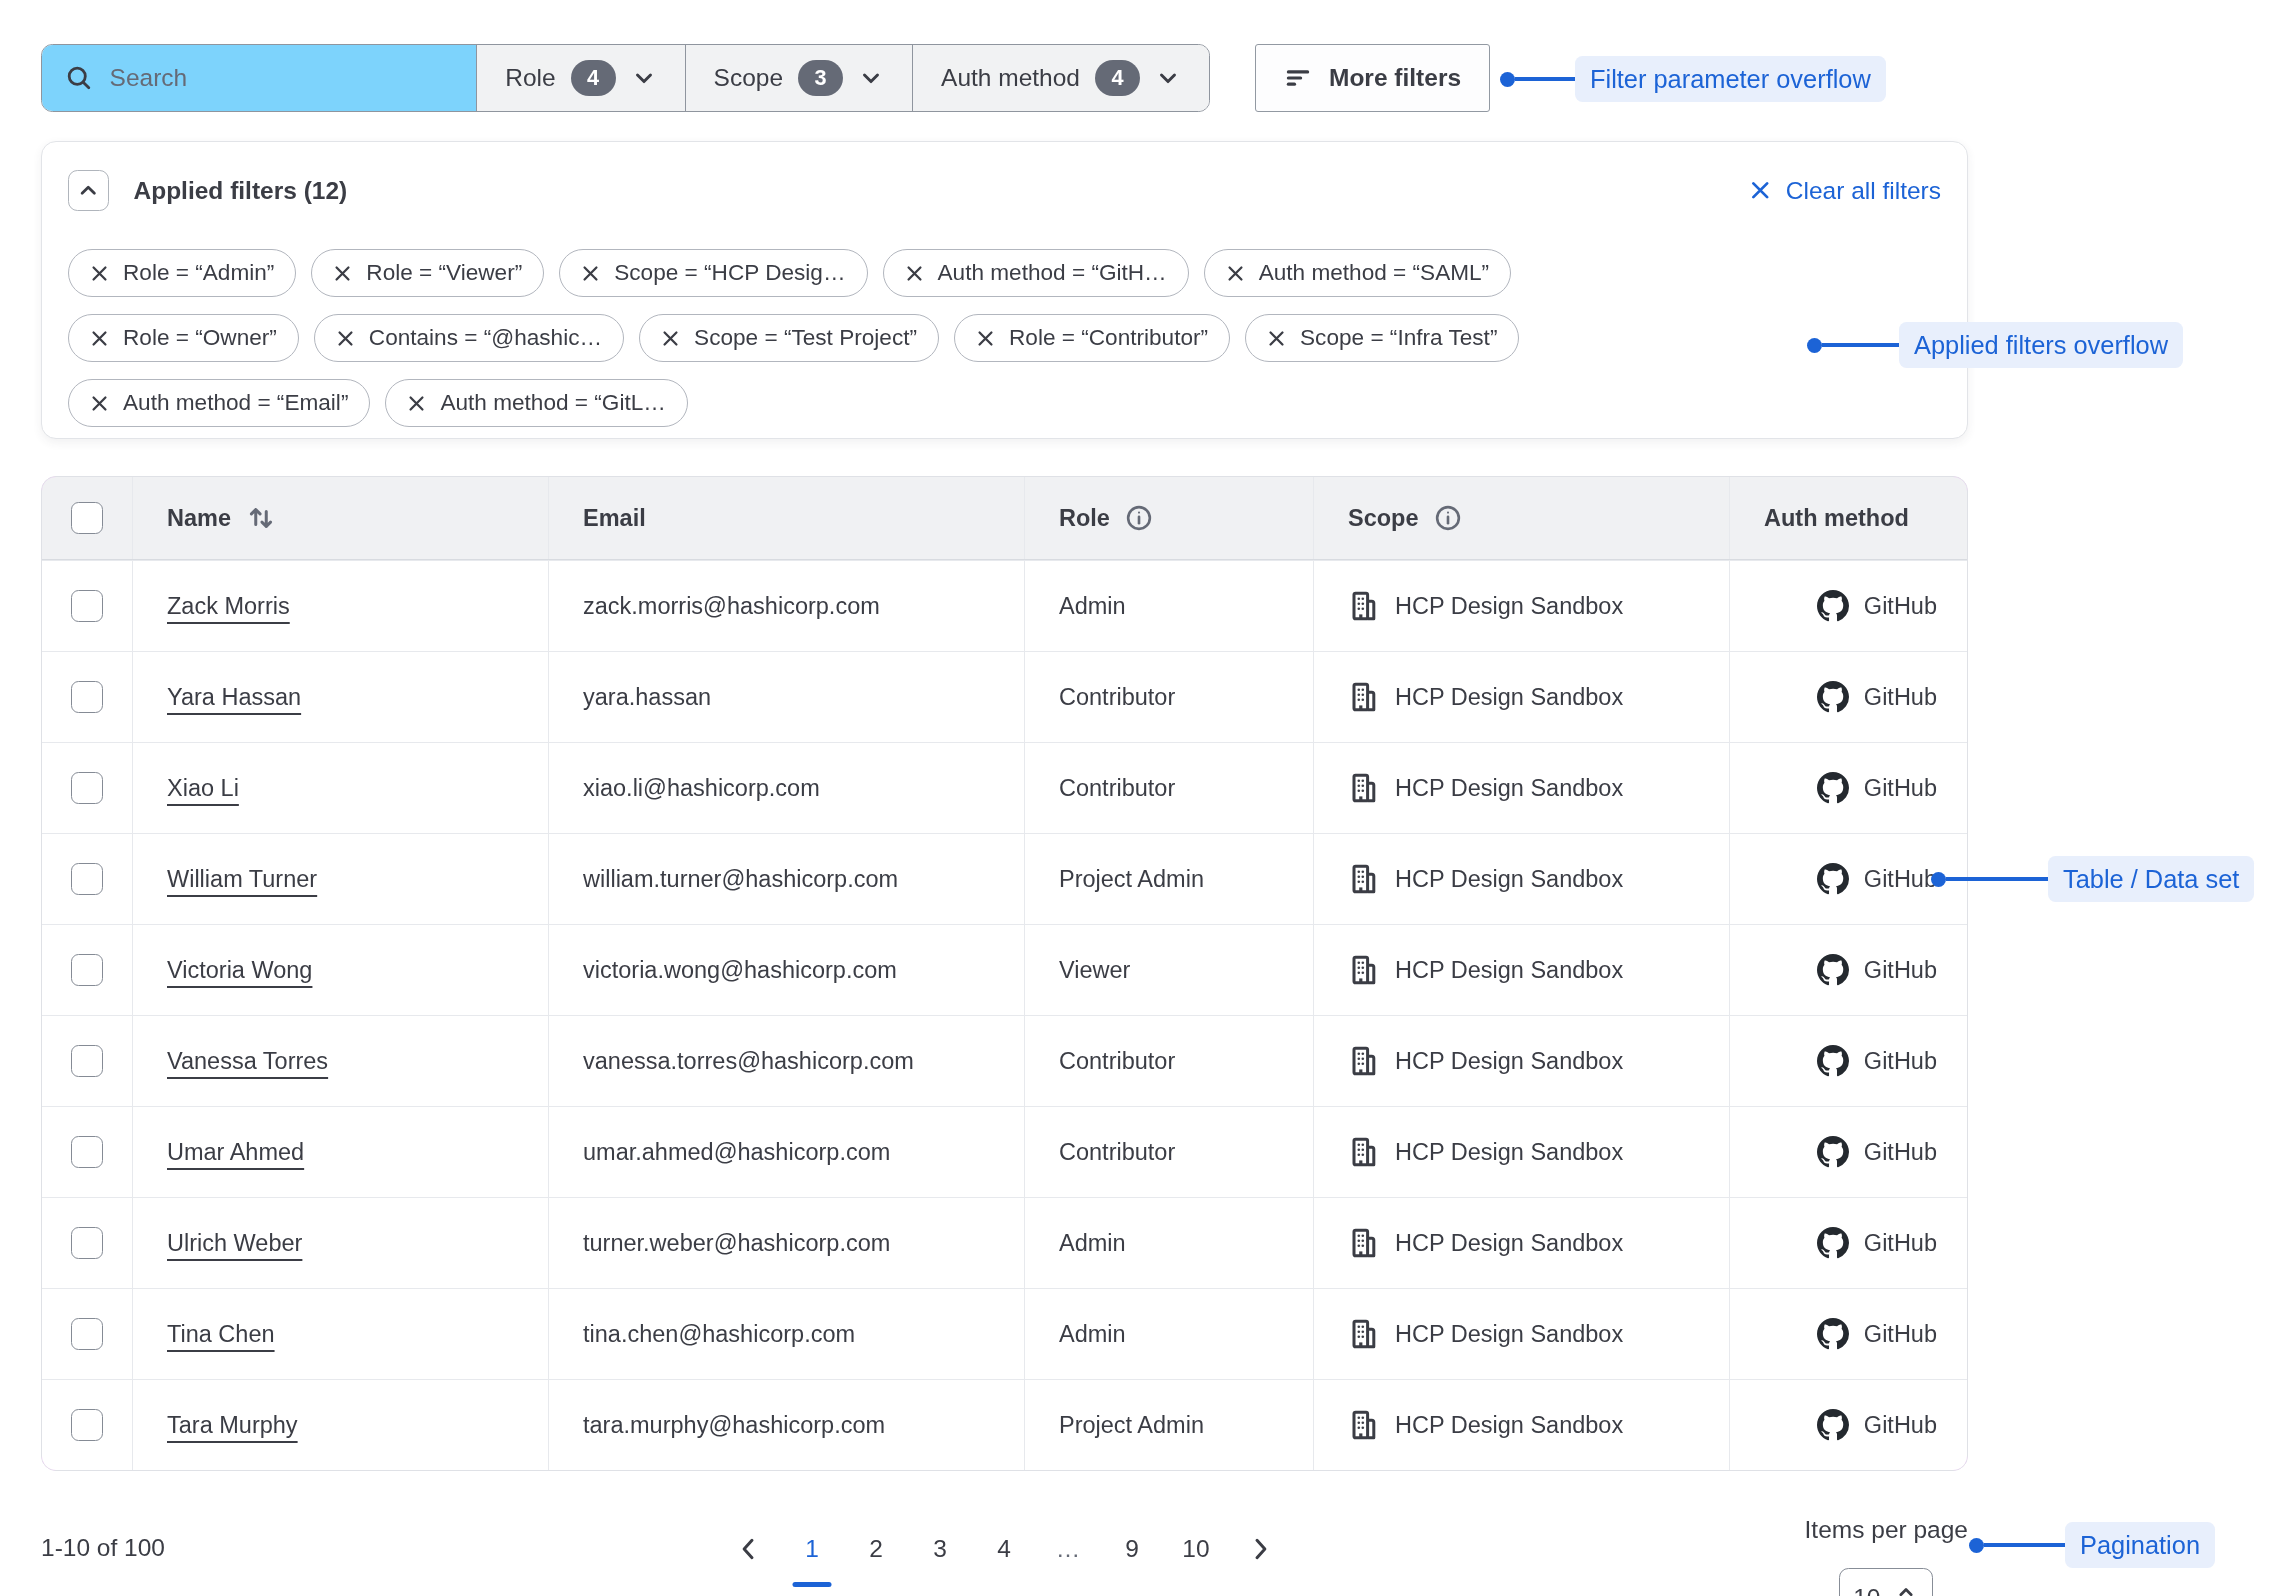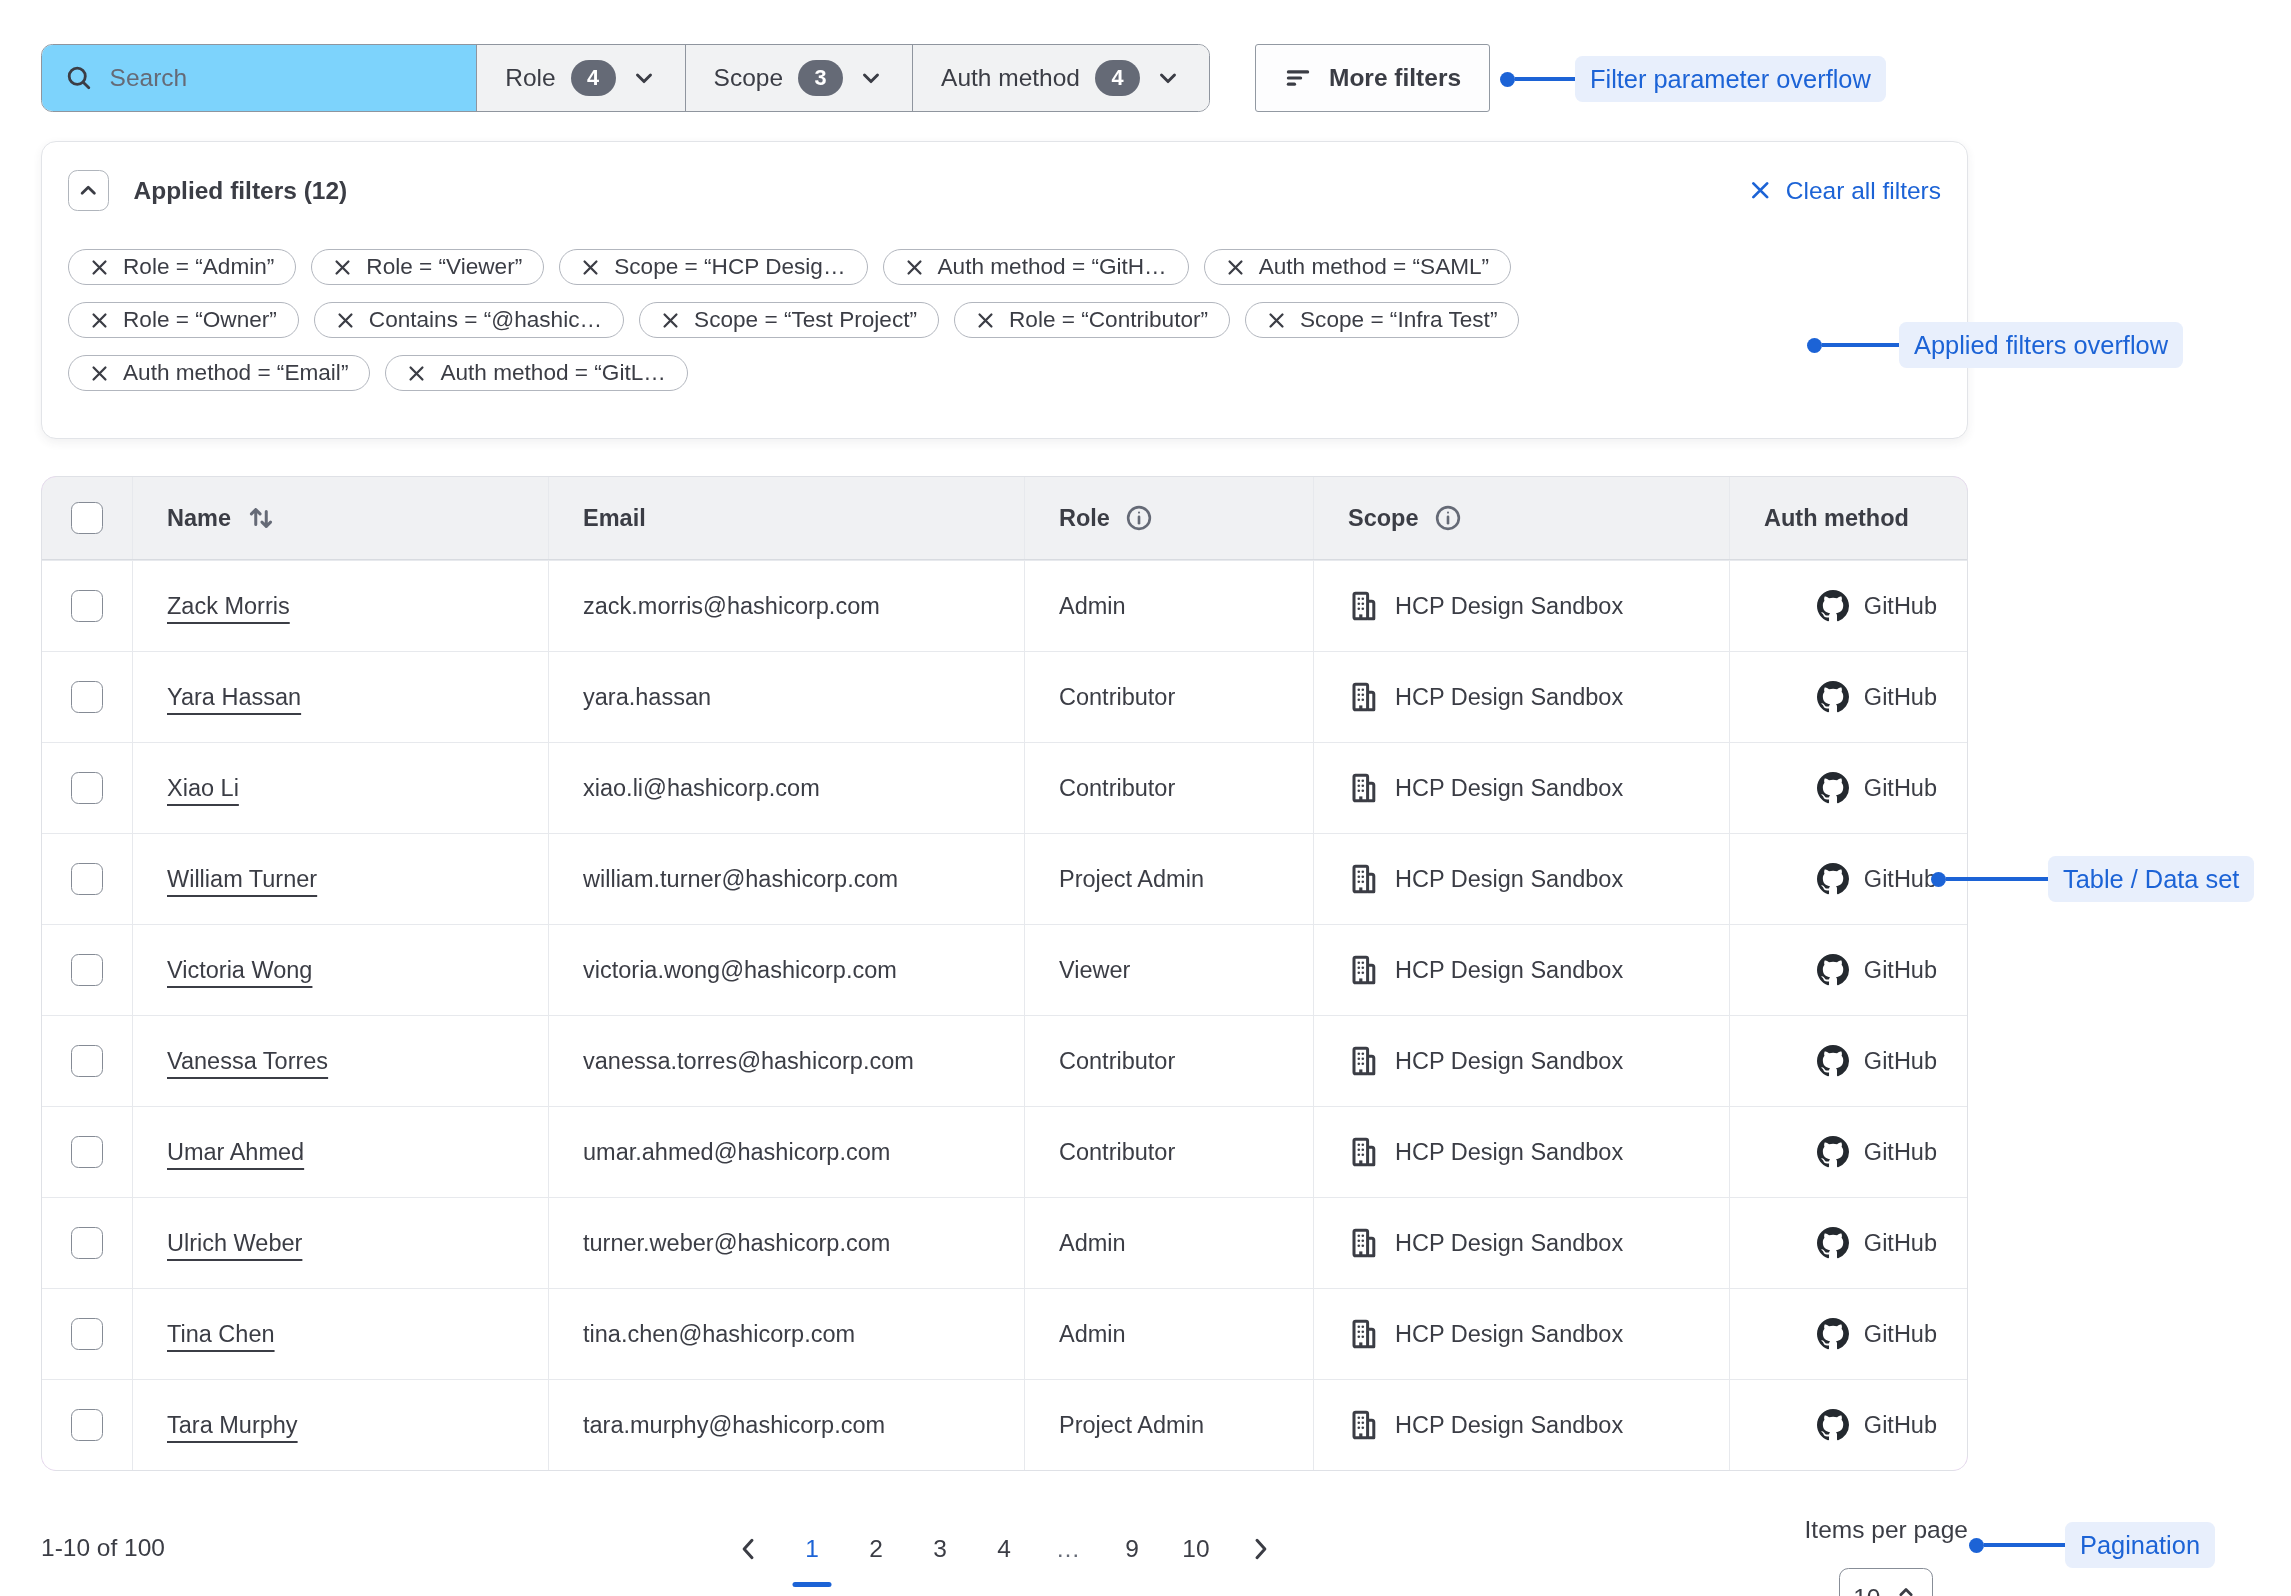--- a/index.html
+++ b/index.html
@@ -64,21 +64,21 @@
     background:#fff; display:flex; align-items:center; justify-content:center; cursor:pointer;
   }
   .panel-title { margin-left:24.5px; font-size:24.5px; font-weight:bold; color:#3b3d45; }
   .clear-all {
     margin-left:auto; display:flex; align-items:center; gap:13px;
     color:#1c63d6; font-size:24.5px; cursor:pointer; white-space:nowrap;
   }
   .chips { margin-top:38px; }
   .chip-row { display:flex; gap:15px; margin-bottom:17px; }
   .chip {
-    display:flex; align-items:center; gap:14px; height:36px; padding:0 21px;
+    display:flex; align-items:center; gap:14px; height:48px; padding:0 21px;
     border:1.9px solid #b2b6be; border-radius:941px; background:#fff;
     font-size:22.6px; color:#3b3d45; cursor:pointer; white-space:nowrap;
   }
 
   
   .table {
     position:absolute; top:476px; left:41px; width:1927px;
     border:1.9px solid #dfe1e6; border-radius:15px; overflow:hidden; background:#f0abfc;
   }
   .trow { display:grid; grid-template-columns:90px 416px 476px 289px 416px 1fr; }

